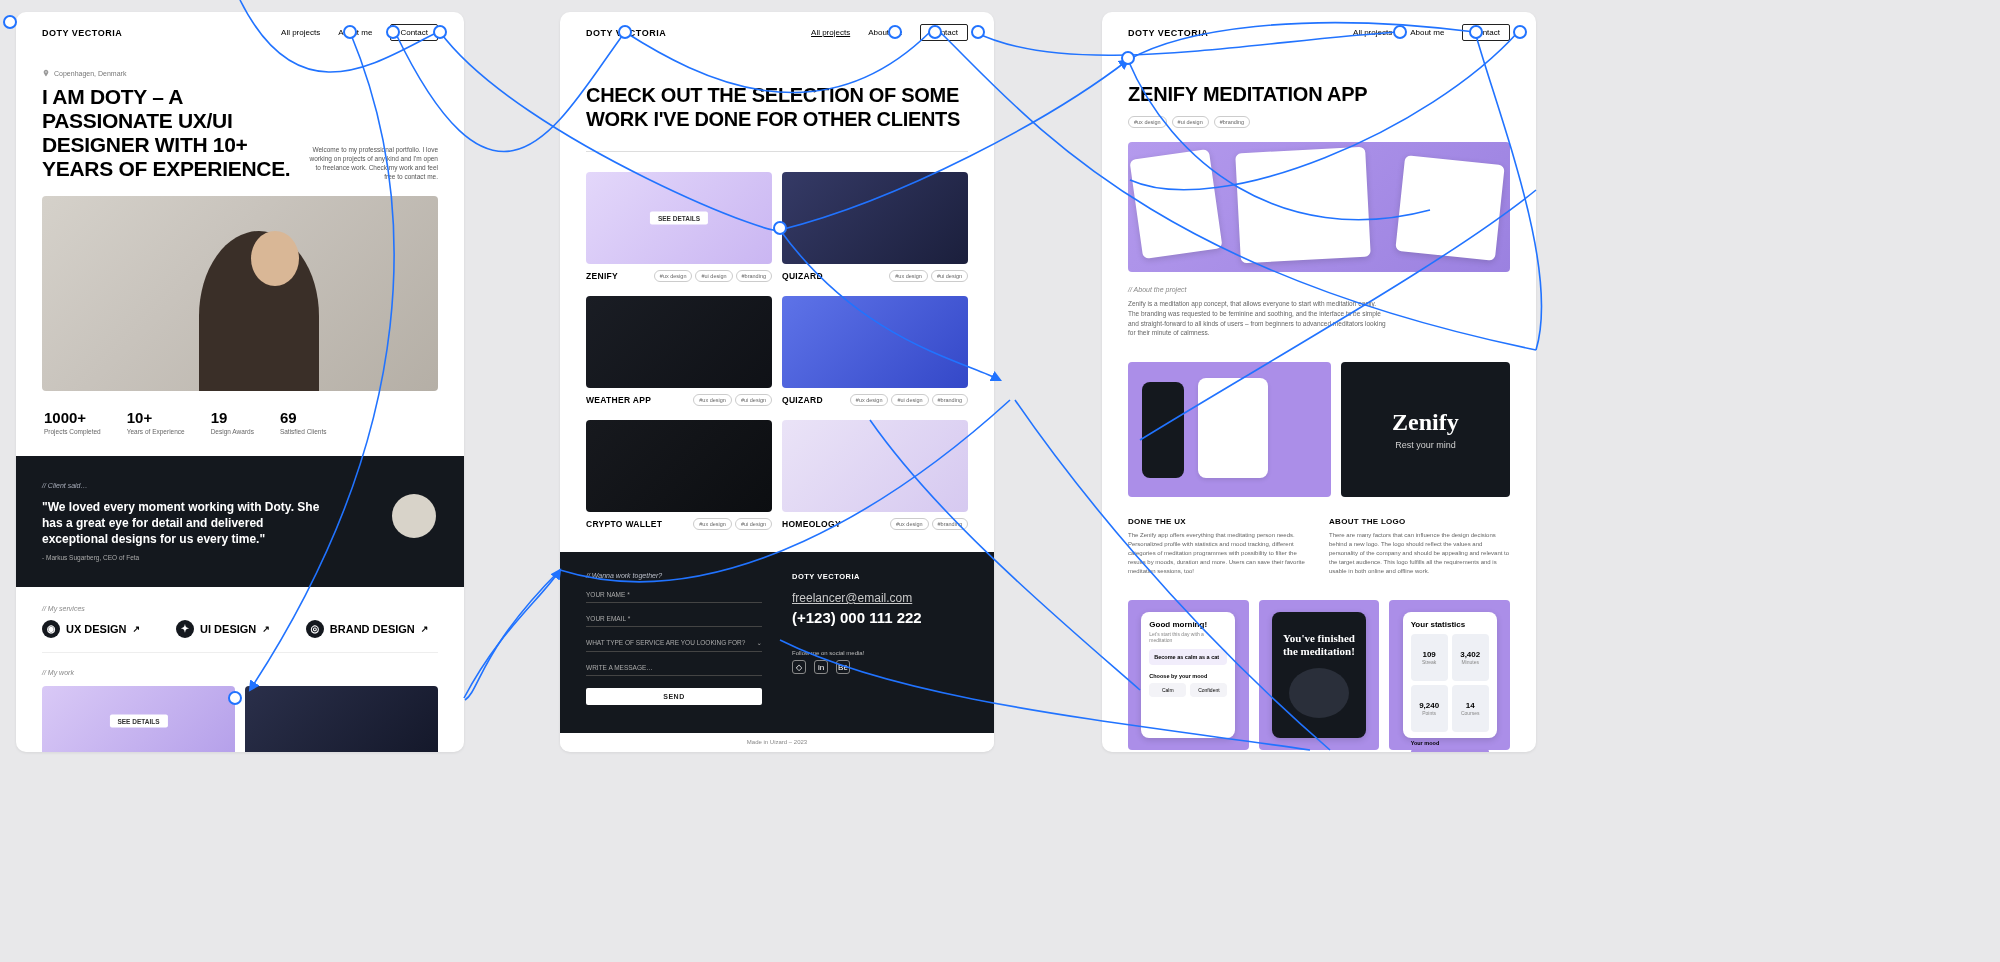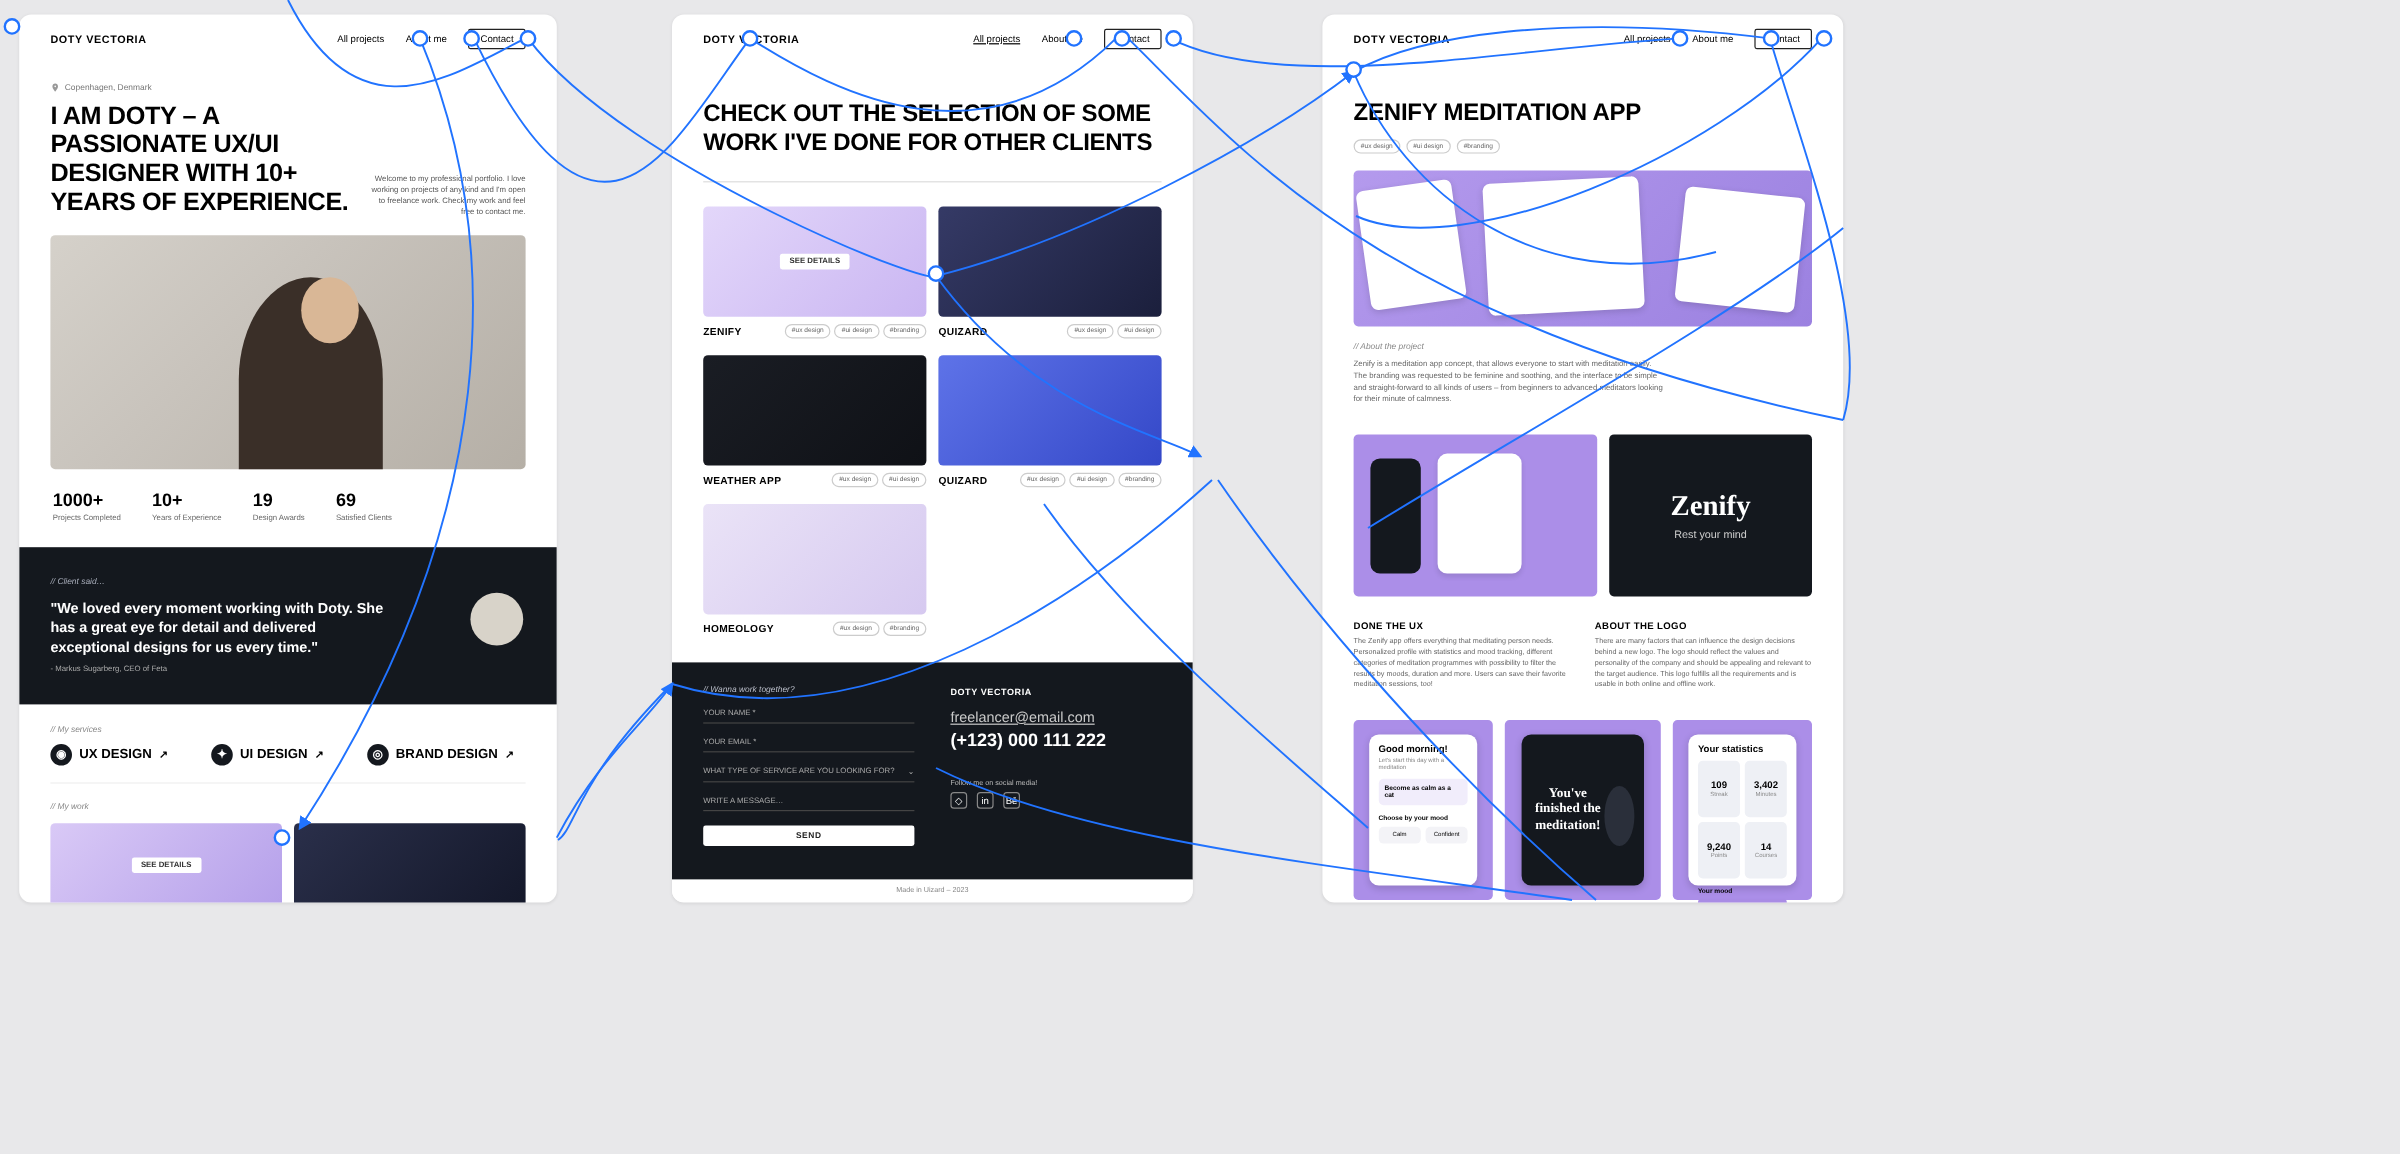--- a/index.html
+++ b/index.html
@@ -101,21 +101,21 @@
   .phone-mock2 { position:absolute; width:70px; height:100px; background:#fff; border-radius:8px; left:70px; top:16px; box-shadow:0 2px 4px rgba(0,0,0,.1);}
   .layout-b { flex:1; height:135px; border-radius:4px; background:#14181e; display:flex; flex-direction:column; align-items:center; justify-content:center; color:#fff;}
   .zenify-logo { font-family:Georgia,serif; font-size:24px; font-weight:700;}
   .zenify-tag { font-size:9px; color:#cfcfcf; margin-top:4px;}
   .two-col { display:flex; gap:20px; padding:10px 26px;}
   .col h5 { font-size:8px; font-weight:800; letter-spacing:.3px;}
   .col p { font-size:6px; color:#666; line-height:1.5; margin-top:5px;}
   .screens { display:flex; gap:10px; padding:14px 26px 0;}
   .screen { flex:1; height:150px; border-radius:4px; background:#ab8ee8; position:relative; display:flex; align-items:center; justify-content:center;}
   .s-card { width:78%; height:84%; background:#fff; border-radius:8px; padding:8px; font-size:6px; box-shadow:0 2px 6px rgba(0,0,0,.15);}
-  .s-card.dark { background:#14181e; color:#fff; display:flex; flex-direction:row; align-items:center; justify-content:center; text-align:center;}
+  .s-card.dark { background:#14181e; color:#fff; display:flex; flex-direction:column; align-items:center; justify-content:center; text-align:center;}
   .s-title { font-size:8px; font-weight:700;}
   .stat-grid { display:grid; grid-template-columns:1fr 1fr; gap:4px; margin-top:5px;}
   .stat-box { background:#eef0f5; border-radius:4px; padding:16px 4px; text-align:center;}
   .stat-box .v { font-size:8px; font-weight:700;}
   .stat-box .l { font-size:5px; color:#888;}
   .mood-bar { height:7px; border-radius:3px; margin-top:3px;}
 
   
   svg.conn { position:absolute; left:0; top:0; width:2000px; height:962px; pointer-events:none;}
   .node-ring { fill:#fff; stroke:#2173ff; stroke-width:2; }
@@ -245,20 +245,30 @@
         </div>
     </div>
     <div class="card">
       <div class="card-img ci4"></div>
       <div class="card-foot">
           <div class="card-title">QUIZARD</div>
           <div class="tags">
             <span class="tag">#ux design</span>
             <span class="tag">#ui design</span>
             <span class="tag">#branding</span>
+          </div>
+        </div>
+    </div>
+    <div class="card">
+      <div class="card-img ci5"></div>
+      <div class="card-foot">
+          <div class="card-title">CRYPTO WALLET</div>
+          <div class="tags">
+            <span class="tag">#ux design</span>
+            <span class="tag">#ui design</span>
           </div>
         </div>
     </div>
     <div class="card">
       <div class="card-img ci6"></div>
       <div class="card-foot">
           <div class="card-title">HOMEOLOGY</div>
           <div class="tags">
             <span class="tag">#ux design</span>
             <span class="tag">#branding</span>

